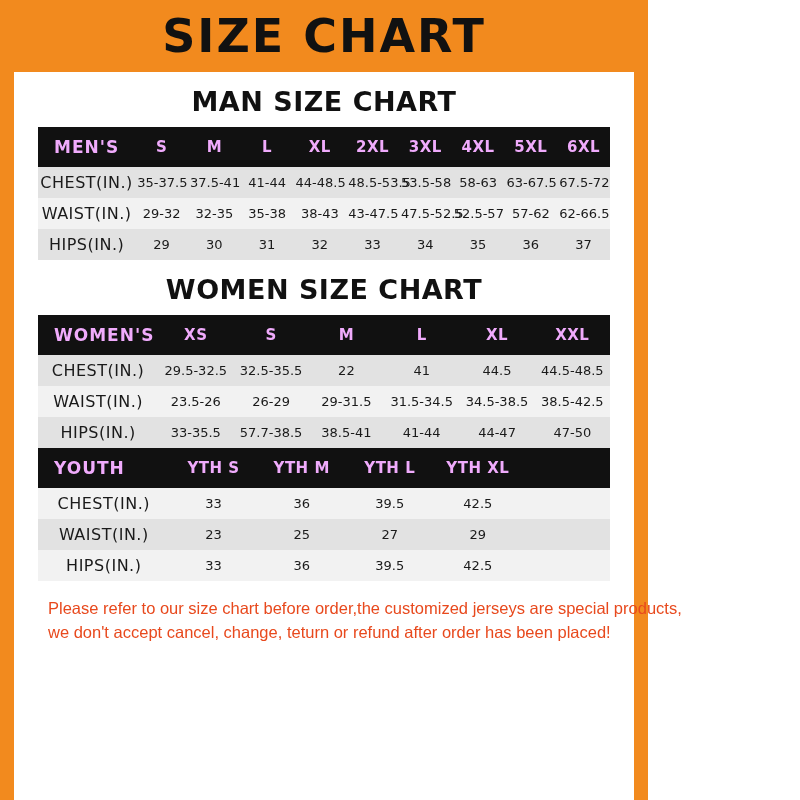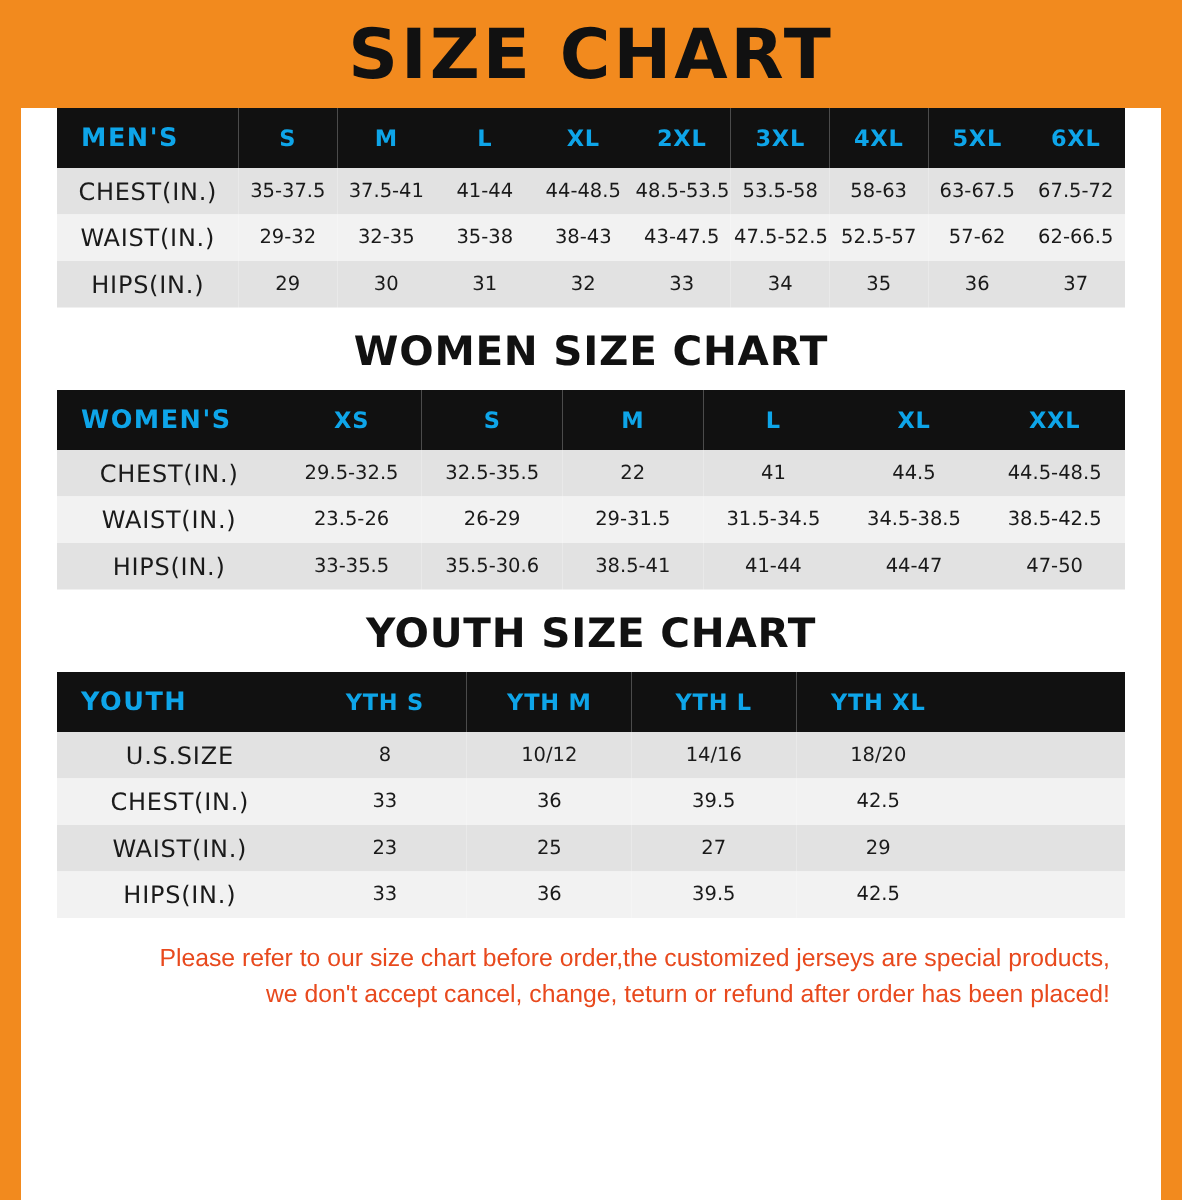--- a/index.html
+++ b/index.html
@@ -8,21 +8,21 @@
   }
   body {
     width: 800px;
     height: 800px;
     background: #ffffff;
     font-family: "Liberation Sans", sans-serif;
     overflow: hidden;
   }
   .page {
     position: relative;
-    width: 788px;
+    width: 648px;
     height: 800px;
     background: #ffffff;
     box-sizing: border-box;
     border-left: 14px solid #F28A1E;
     border-right: 14px solid #F28A1E;
   }
   .header-band {
     background: #F28A1E;
     height: 72px;
     display: flex;
@@ -60,21 +60,21 @@
   table.size-table td {
     text-align: center;
     font-family: "DejaVu Sans", sans-serif;
     font-size: 13px;
     color: #1a1a1a;
     padding: 6px 2px;
     white-space: nowrap;
   }
   table.size-table thead th {
     background: #111111;
-    color: #0ea5e9;
+    color: #f0abfc;
     font-weight: bold;
     font-size: 15px;
     padding: 10px 2px;
     letter-spacing: 0.5px;
   }
   table.size-table thead th.row-label-head {
     text-align: left;
     padding-left: 16px;
     font-size: 17px;
     letter-spacing: 1px;
@@ -110,20 +110,21 @@
 <body>
 
 <div class="page">
 
   <div class="header-band">
     <div class="header-title">SIZE CHART</div>
   </div>
 
   <div class="content">
 
+    <div class="section-title">MAN SIZE CHART</div>
     <table class="size-table men-table">
       <colgroup>
         <col class="label-col">
         <col>
           <col>
           <col>
           <col>
           <col>
           <col>
           <col>
@@ -221,58 +222,49 @@
           <td>23.5-26</td>
           <td>26-29</td>
           <td>29-31.5</td>
           <td>31.5-34.5</td>
           <td>34.5-38.5</td>
           <td>38.5-42.5</td>
         </tr>
         <tr class="odd">
           <td class="row-label">HIPS(IN.)</td>
           <td>33-35.5</td>
-          <td>35.5-30.6</td>
+          <td>57.7-38.5</td>
           <td>38.5-41</td>
           <td>41-44</td>
           <td>44-47</td>
           <td>47-50</td>
         </tr>
       </tbody>
     </table>
 
-    <div class="section-title">YOUTH SIZE CHART</div>
     <table class="size-table youth-table">
       <colgroup>
         <col class="label-col">
         <col>
           <col>
           <col>
           <col>
           <col>
       </colgroup>
       <thead>
         <tr>
           <th class="row-label-head">YOUTH</th>
           <th>YTH S</th>
           <th>YTH M</th>
           <th>YTH L</th>
           <th>YTH XL</th>
           <th></th>
         </tr>
       </thead>
       <tbody>
-        <tr class="odd">
-          <td class="row-label">U.S.SIZE</td>
-          <td>8</td>
-          <td>10/12</td>
-          <td>14/16</td>
-          <td>18/20</td>
-          <td></td>
-        </tr>
         <tr class="even">
           <td class="row-label">CHEST(IN.)</td>
           <td>33</td>
           <td>36</td>
           <td>39.5</td>
           <td>42.5</td>
           <td></td>
         </tr>
         <tr class="odd">
           <td class="row-label">WAIST(IN.)</td>

